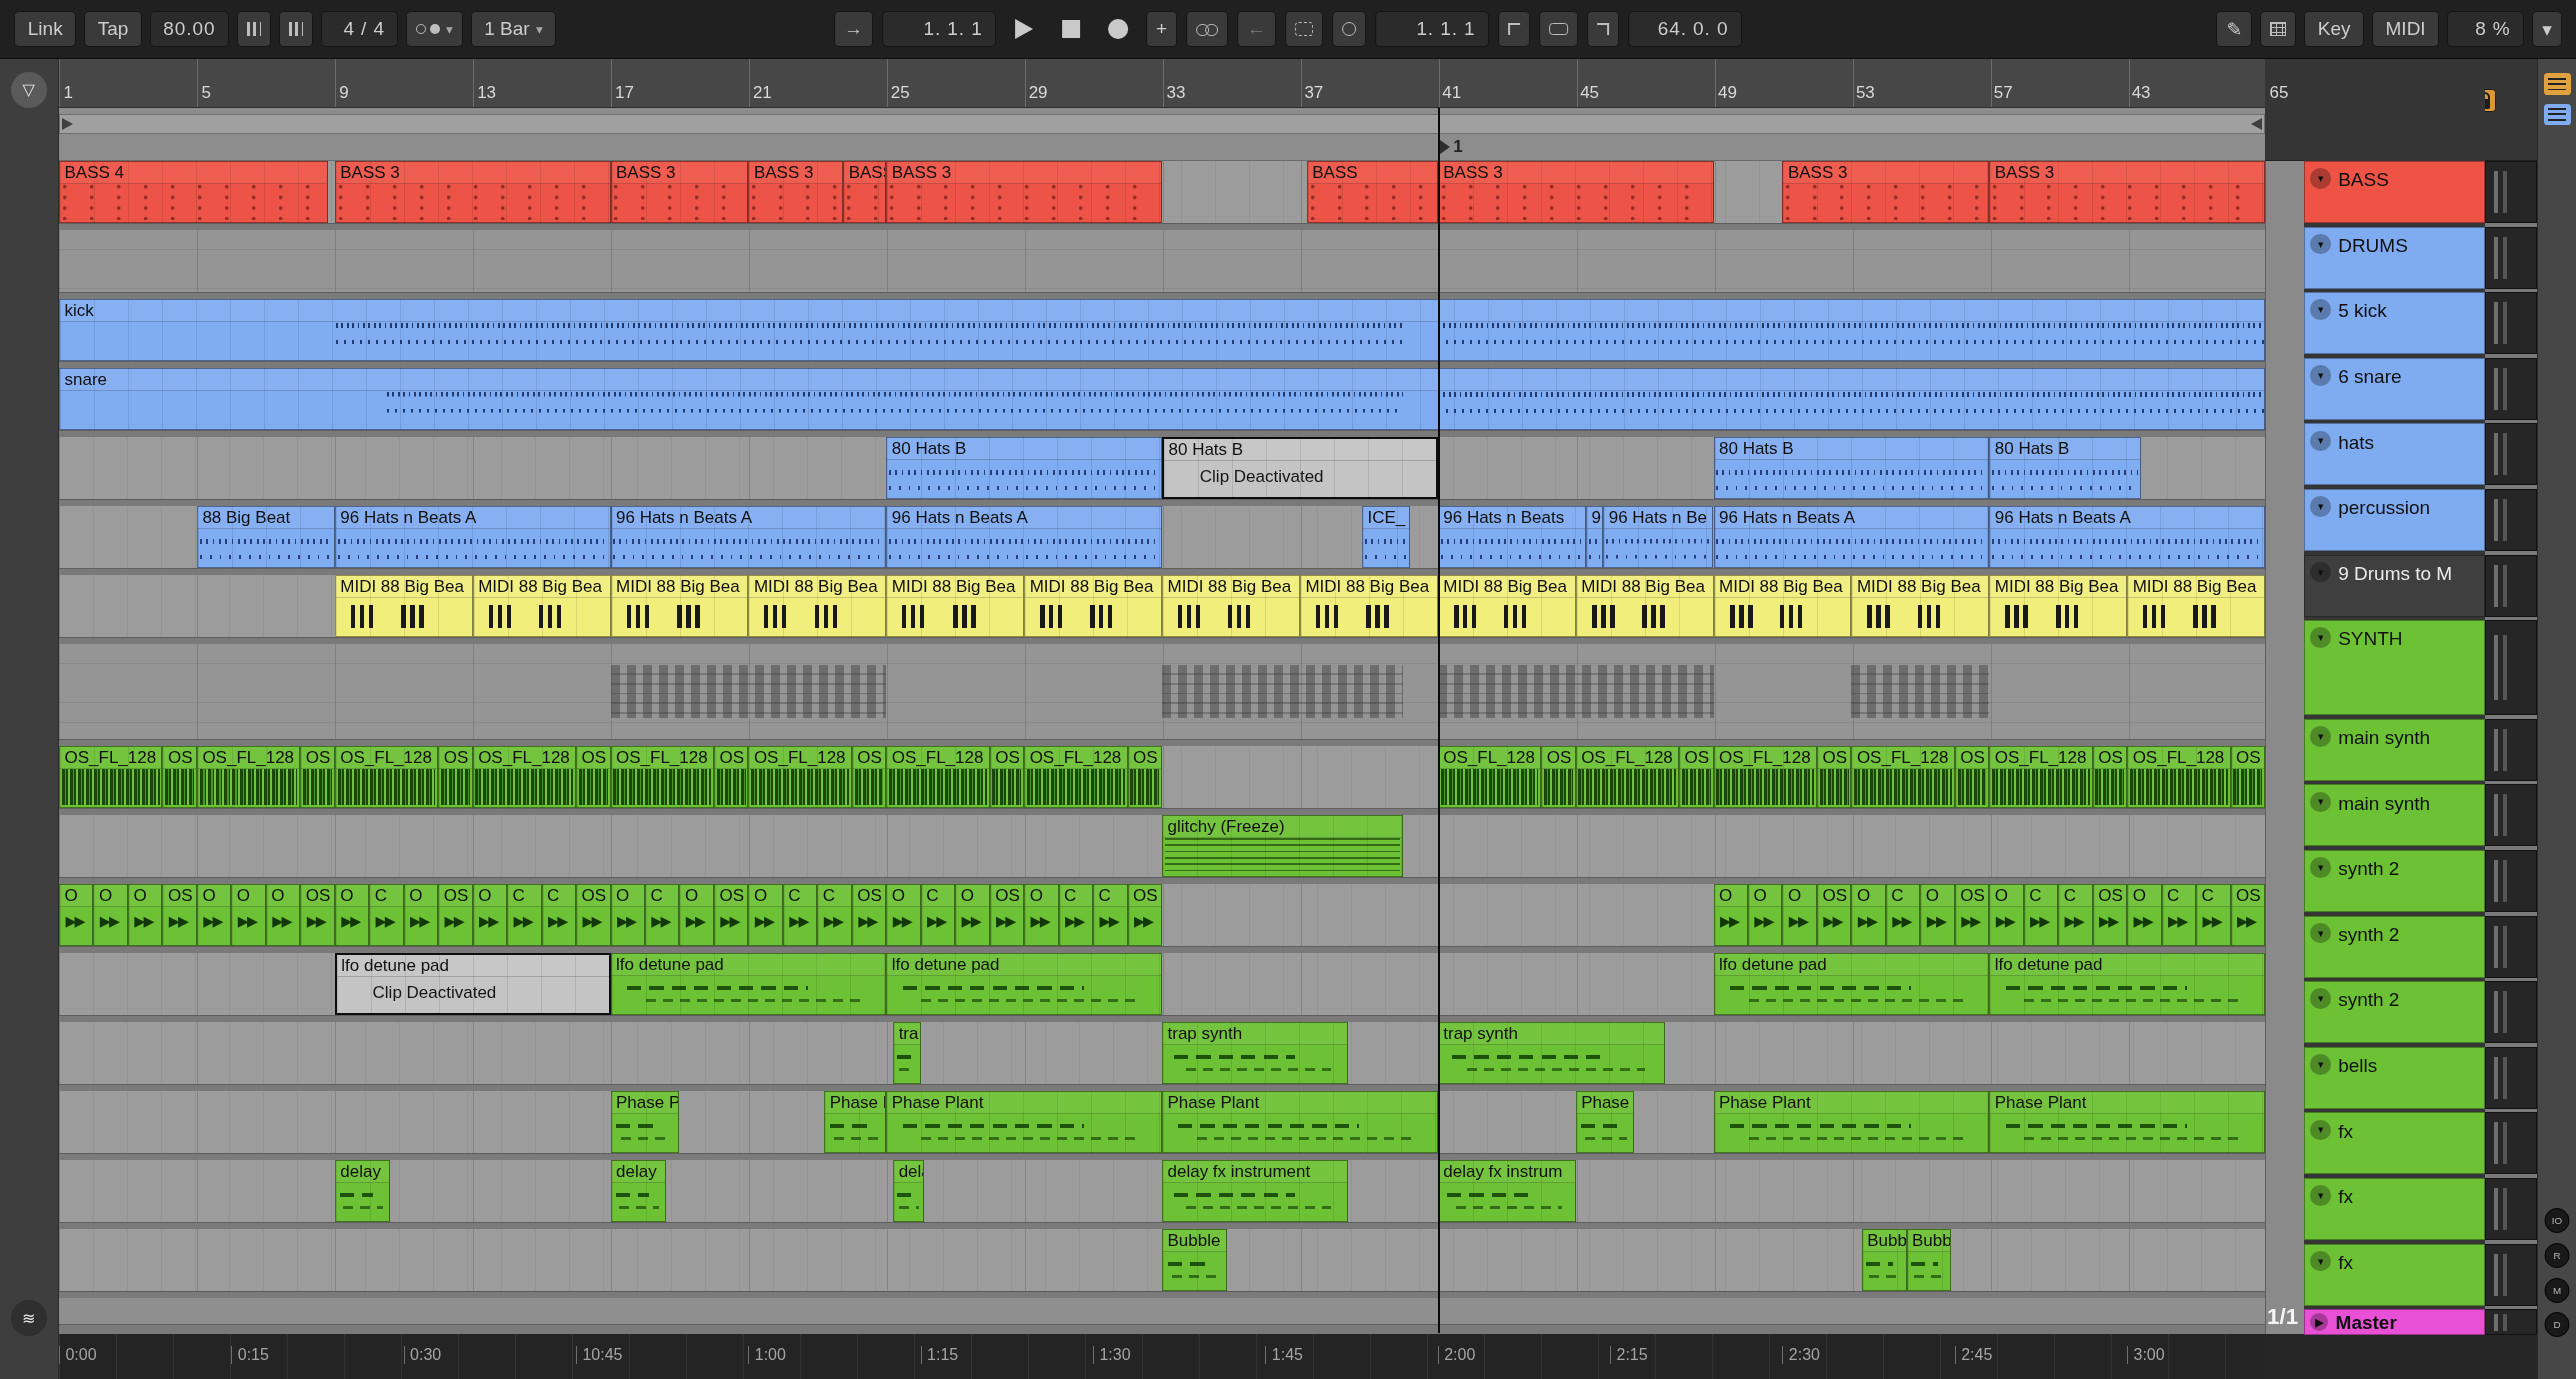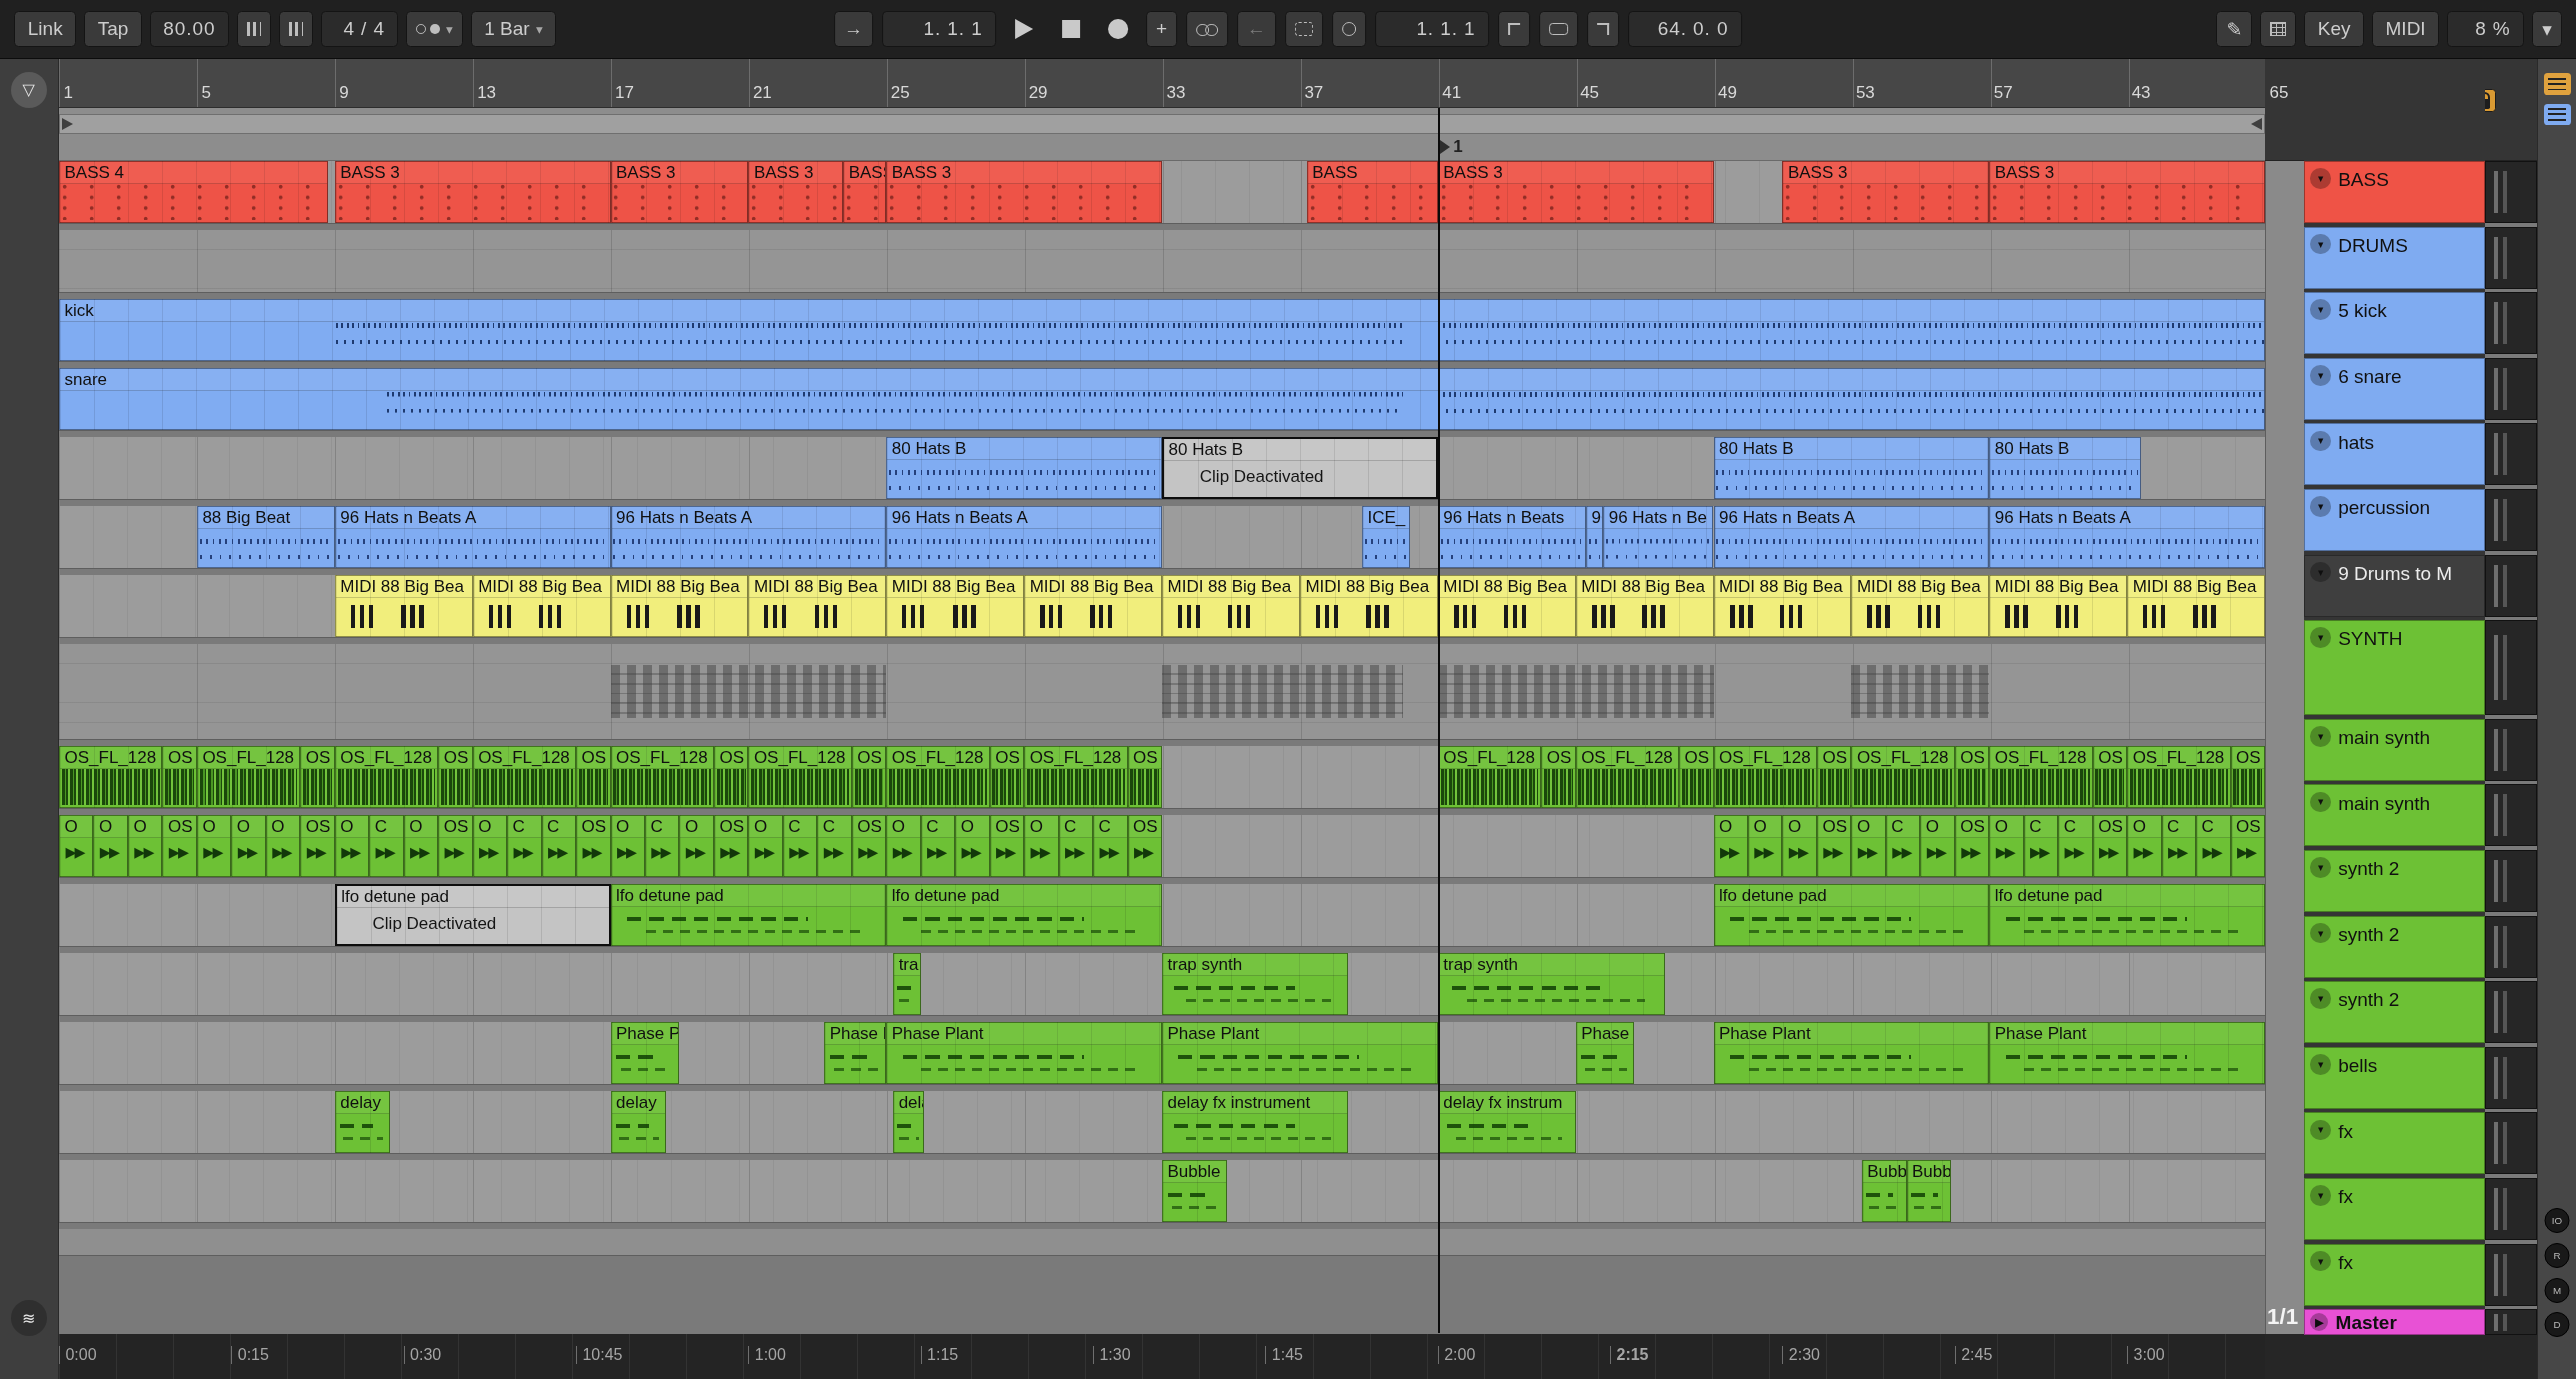--- a/index.html
+++ b/index.html
@@ -569,20 +569,26 @@
         <div class="clip c-green" style="left: 93.75%; width: 4.6875%;">
           <span class="t">OS_FL_128</span>
           <div class="body b-wave"></div>
         </div>
         <div class="clip c-green" style="left: 98.4375%; width: 1.5625%;">
           <span class="t">OS</span>
           <div class="body b-wave"></div>
         </div>
       </div>
       <div class="row">
+        <div class="clip c-green" style="left: 50%; width: 10.9375%;">
+          <span class="t">glitchy (Freeze)</span>
+          <div class="body b-lines"></div>
+        </div>
+      </div>
+      <div class="row">
         <div class="clip c-green" style="left: 0%; width: 1.5625%;">
           <span class="t">O</span>
           <div class="body b-arrows">▶▶</div>
         </div>
         <div class="clip c-green" style="left: 1.5625%; width: 1.5625%;">
           <span class="t">O</span>
           <div class="body b-arrows">▶▶</div>
         </div>
         <div class="clip c-green" style="left: 3.125%; width: 1.5625%;">
           <span class="t">O</span>
@@ -879,21 +885,21 @@
   <div class="bottom-ruler">
       <span class="time-label" style="left: 0%;">0:00</span>
       <span class="time-label" style="left: 7.813%;">0:15</span>
       <span class="time-label" style="left: 15.625%;">0:30</span>
       <span class="time-label" style="left: 23.438%;">10:45</span>
       <span class="time-label" style="left: 31.25%;">1:00</span>
       <span class="time-label" style="left: 39.063%;">1:15</span>
       <span class="time-label" style="left: 46.875%;">1:30</span>
       <span class="time-label" style="left: 54.688%;">1:45</span>
       <span class="time-label" style="left: 62.5%;">2:00</span>
-      <span class="time-label" style="left: 70.313%; font-weight: bold;">2:15</span>
+      <span class="time-label" style="left: 70.313%;">2:15</span>
       <span class="time-label" style="left: 78.125%;">2:30</span>
       <span class="time-label" style="left: 85.938%;">2:45</span>
       <span class="time-label" style="left: 93.75%;">3:00</span>
     </div>
   <div class="page-ind">1/1</div>
 
   <div class="right-top">
     <div class="set-strip">
       <div class="set-label">Set</div>
       <div class="set-controls">

